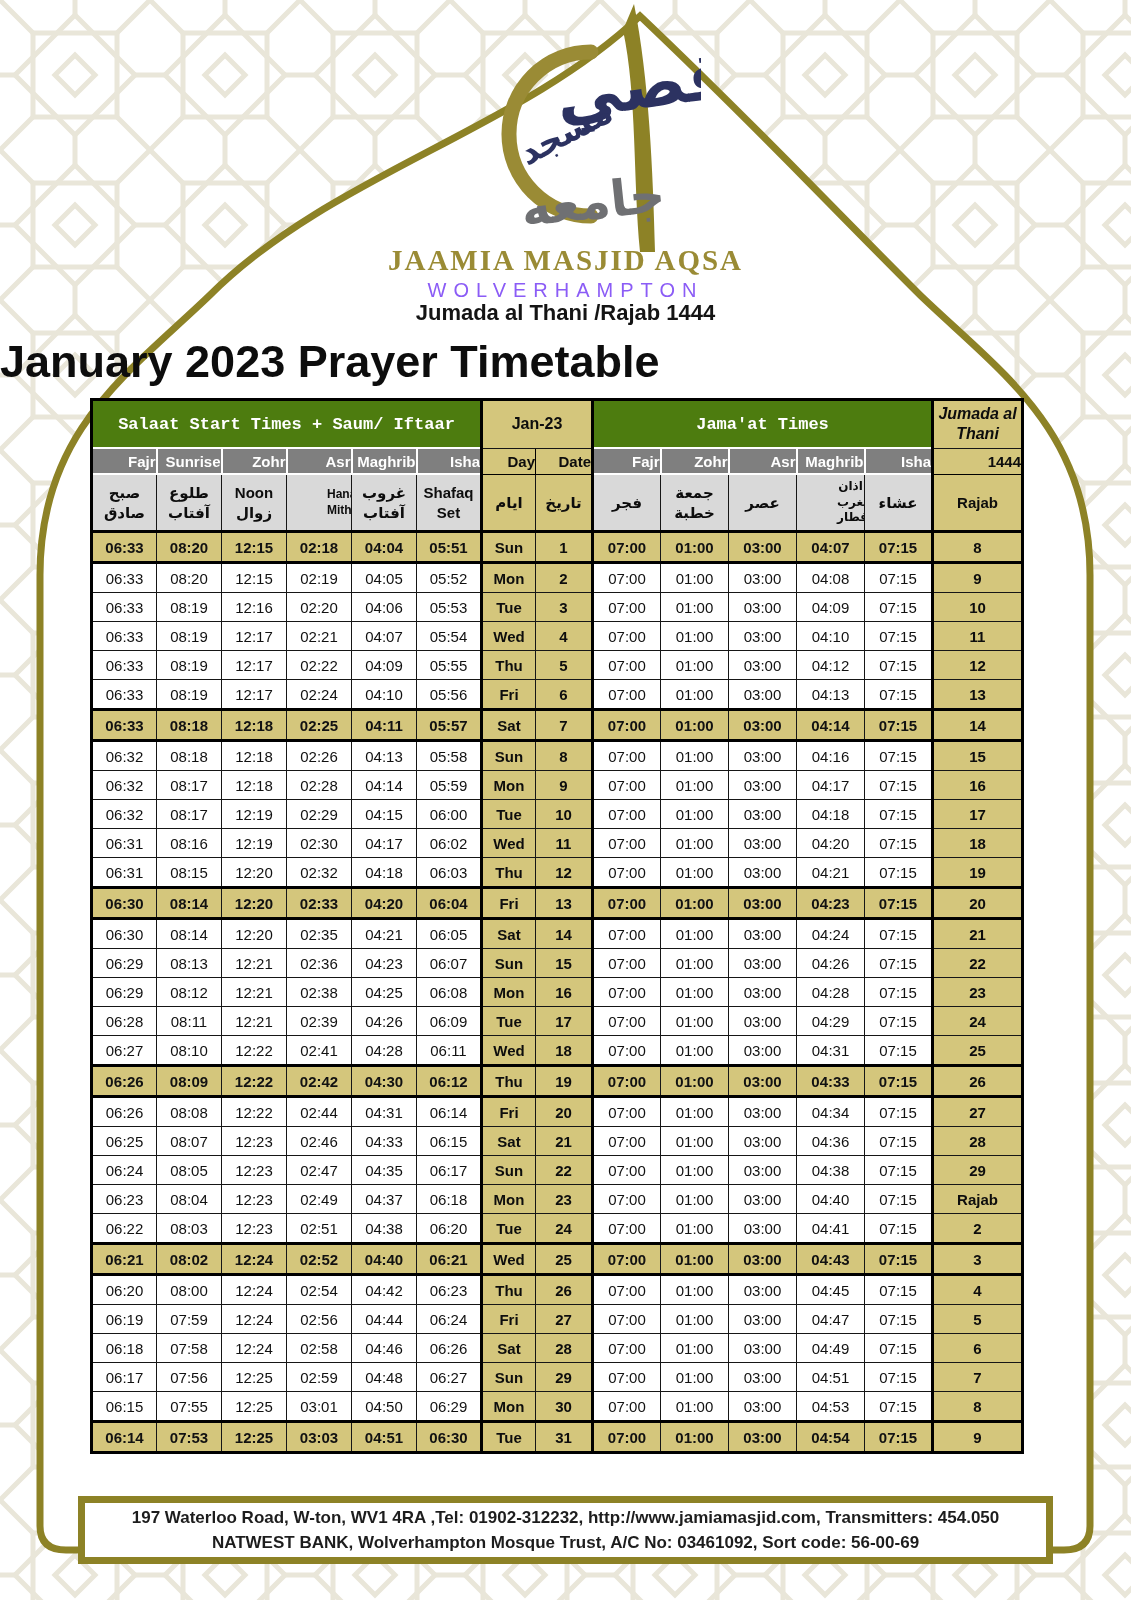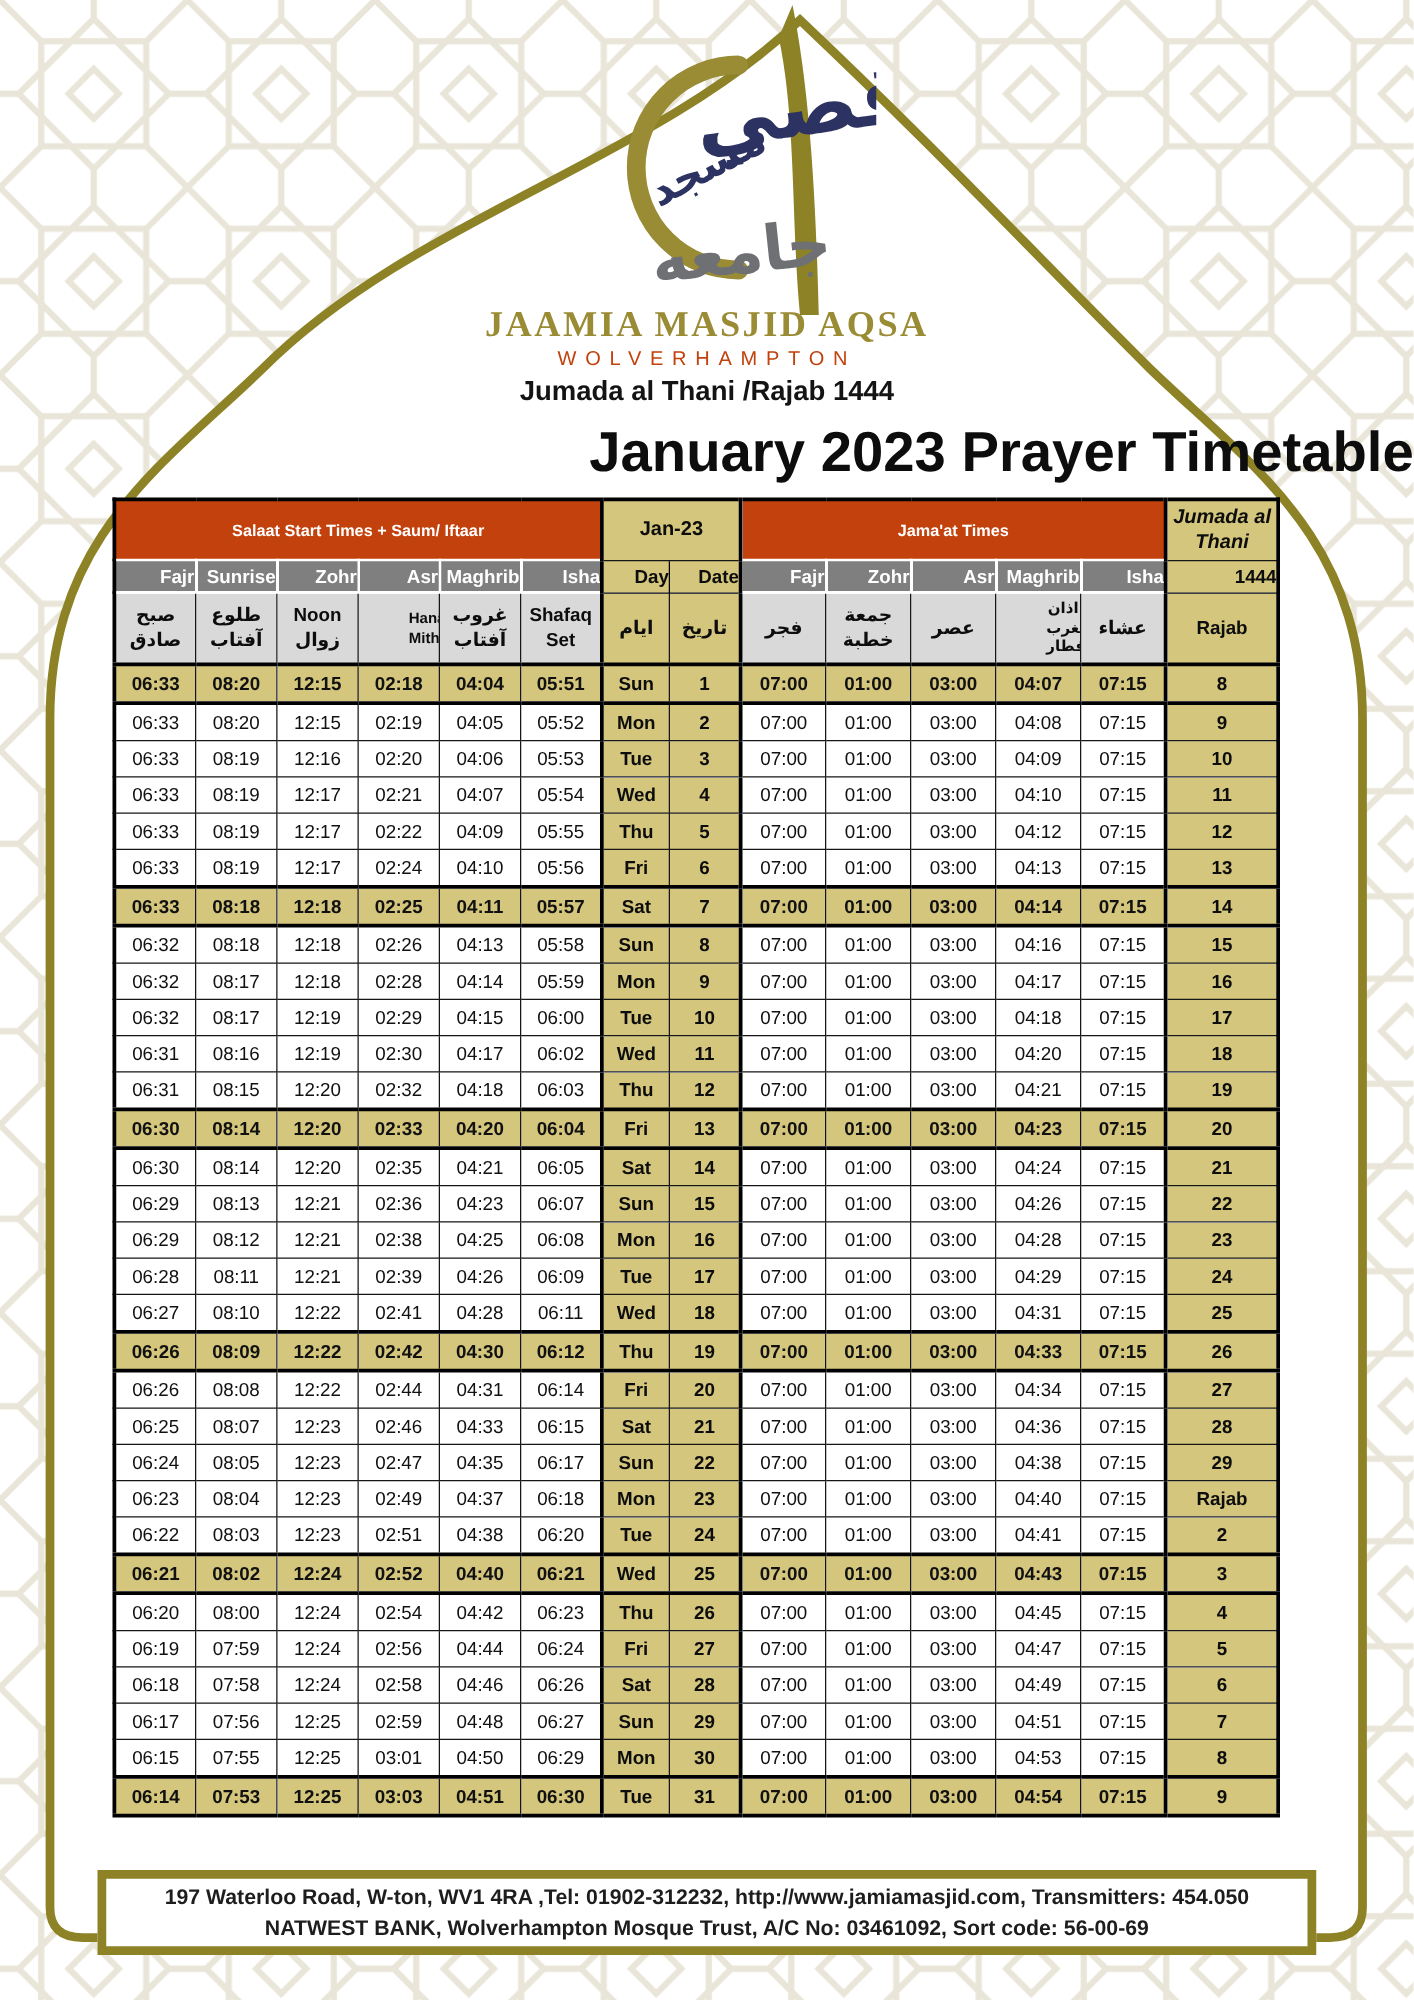--- a/index.html
+++ b/index.html
@@ -13,39 +13,39 @@
 
   .logo-wrap{position:absolute;top:18px;left:50%;margin-left:-135px;width:270px;height:230px;}
 
   .org-name{
     position:absolute;top:244px;left:0;width:100%;text-align:center;
     font-family:"Liberation Serif","DejaVu Serif",serif;
     font-size:29px;font-weight:bold;letter-spacing:2px;color:#9a8b35;
   }
   .org-city{
     position:absolute;top:279px;left:0;width:100%;text-align:center;
-    font-size:16px;letter-spacing:7px;color:#c2410c;font-weight:normal;
+    font-size:20px;letter-spacing:7px;color:#8b5cf6;font-weight:normal;
   }
   .subtitle{
     position:absolute;top:300px;left:0;width:100%;text-align:center;
     font-size:22px;font-weight:bold;color:#141414;
   }
   .title{
-    position:absolute;top:336px;left:0;width:100%;text-align:right;
+    position:absolute;top:336px;left:0;width:100%;text-align:left;
     font-size:45px;font-weight:bold;color:#0d0d0d;
   }
 
   table.tt{
     position:absolute;top:398px;left:90px;width:931px;
     border-collapse:collapse;table-layout:fixed;
     border:3px solid #000;
     font-family:"Liberation Sans","DejaVu Sans",sans-serif;
   }
   .tt th,.tt td{border:1px solid #161616;text-align:center;vertical-align:middle;padding:0;overflow:hidden;}
-  .tt .navy{background:#c2410c;color:#fff;font-weight:bold;font-size:13px;}
+  .tt .navy{background:#4d7c0f;color:#fff;font-weight:bold;font-size:17px;font-family:Liberation Mono, monospace;}
   .tt .khaki{background:#d4c67c;color:#0d0d0d;font-weight:bold;}
   .tt .gray{background:#7f7f7f;color:#fff;font-weight:bold;font-size:15px;border:2px solid #fff;}
   .tt .lgray{background:#d9d9d9;color:#0d0d0d;font-weight:bold;}
   .tt .bl{border-left:3px solid #000 !important;}
   .group-row th{height:46px;font-size:15px;}
   .group-row .khaki{font-size:16px;}
   .hijri-head{white-space:pre-line;font-size:15px;line-height:1.25;font-style:italic;}
   .cols-row th{height:24px;text-align:right;}
   .cols-row .khaki{border:1px solid #000;font-size:15px;}
   .sub-row th{height:55px;white-space:pre-line;font-size:15px;line-height:1.3;border-bottom:3px solid #000;}

